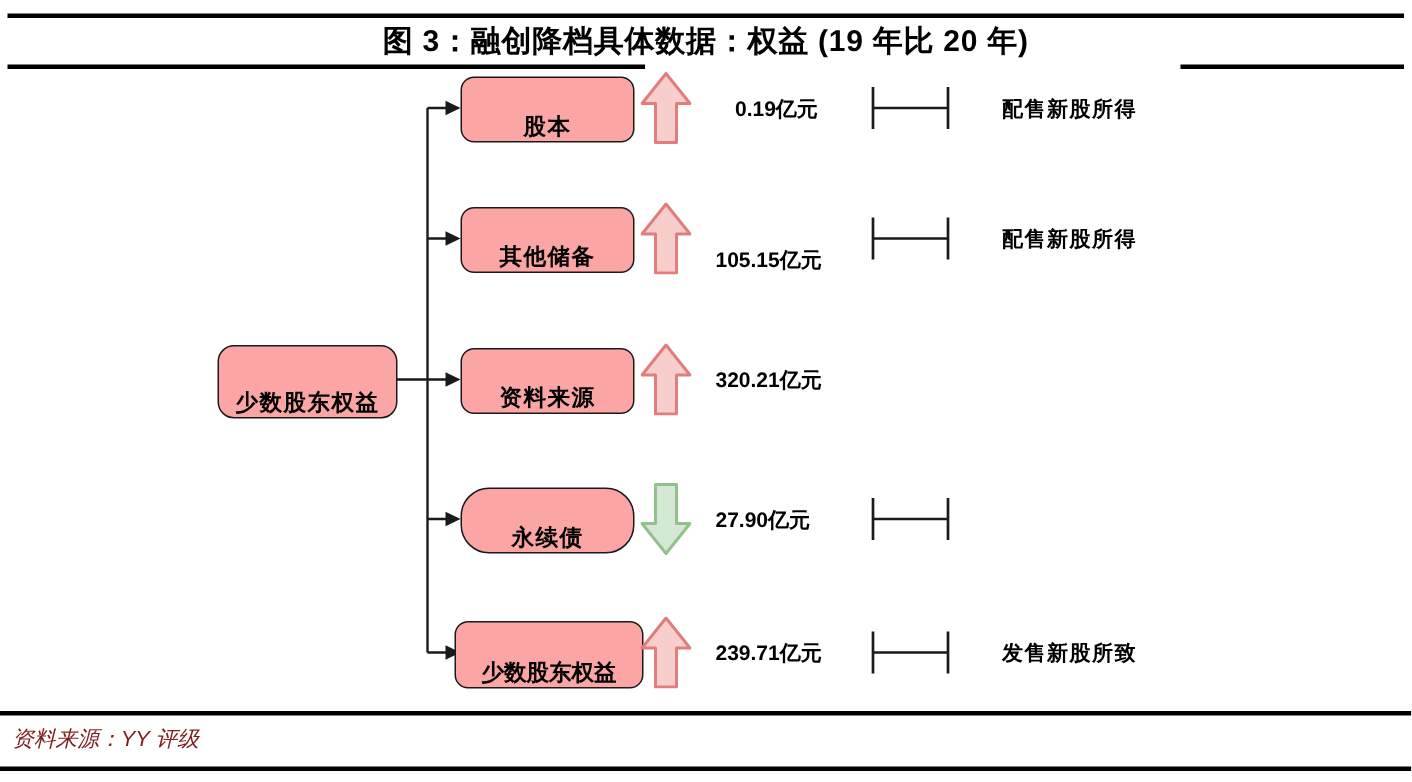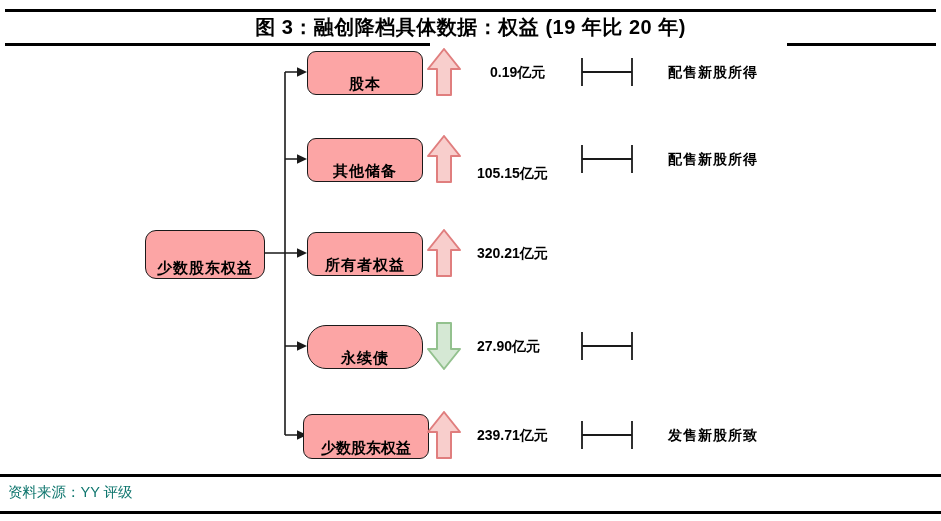--- a/index.html
+++ b/index.html
@@ -9,21 +9,21 @@
   #figure-title{position:absolute;left:0;top:14px;width:941px;text-align:center;
         font-size:20px;font-weight:700;letter-spacing:0.5px;}
   .node-box{position:absolute;border:1.6px solid #1a1a1a;border-radius:9px;background:#fca5a5;
         display:flex;align-items:flex-end;justify-content:center;
         font-size:15px;font-weight:700;letter-spacing:1px;}
   .row-value{position:absolute;height:22px;line-height:22px;font-size:14px;font-weight:700;}
   .row-note{position:absolute;height:20px;line-height:20px;width:200px;left:613px;
         text-align:center;font-size:14px;font-weight:700;letter-spacing:1px;}
   .arrow-svg{position:absolute;left:427px;}
   .ibeam-svg{position:absolute;left:579px;}
-  #source-line{position:absolute;left:8px;top:483px;font-size:14.5px;font-weight:400;color:#0f766e;}
+  #source-line{position:absolute;left:8px;top:483px;font-size:14.5px;font-weight:400;color:#7f1d1d;font-style:italic;}
   svg{display:block;}
 </style>
 </head>
 <body>
 
 <div id="page">
 
   <div class="hrule" style="left:5px;top:9px;width:931px;height:2.5px;"></div>
   <div id="figure-title">图 3：融创降档具体数据：权益 (19 年比 20 年)</div>
   <div class="hrule" style="left:5px;top:43px;width:425px;height:2.5px;"></div>
@@ -61,21 +61,21 @@
   <svg class="arrow-svg" style="top:135px;" width="34" height="48" viewBox="0 0 34 48">
     <polygon points="17,1 33,21 24,21 24,47 10,47 10,21 1,21" fill="#f8cecc" stroke="#e07e7e" stroke-width="2" stroke-linejoin="round"></polygon>
   </svg>
   <div class="row-value" style="left:477px;top:130px;margin-top:32px;">105.15亿元</div>
   <svg class="ibeam-svg" style="top:144px;" width="56" height="30" viewBox="0 0 56 30">
     <path d="M3 1 V29 M53 1 V29 M3 15 H53" stroke="#1a1a1a" stroke-width="1.8" fill="none"></path>
   </svg>
   <div class="row-note" style="top:149px;">配售新股所得</div>
 
   <div class="node-box" style="left:307px;top:232px;width:114px;height:42px;">
-    <span>所有者权益</span>
+    <span>资料来源</span>
   </div>
   <svg class="arrow-svg" style="top:229px;" width="34" height="48" viewBox="0 0 34 48">
     <polygon points="17,1 33,21 24,21 24,47 10,47 10,21 1,21" fill="#f8cecc" stroke="#e07e7e" stroke-width="2" stroke-linejoin="round"></polygon>
   </svg>
   <div class="row-value" style="left:477px;top:242px;">320.21亿元</div>
 
   <div class="node-box" style="left:307px;top:325px;width:114px;height:42px;border-radius:19px;">
     <span>永续债</span>
   </div>
   <svg class="arrow-svg" style="top:322px;" width="34" height="48" viewBox="0 0 34 48">

